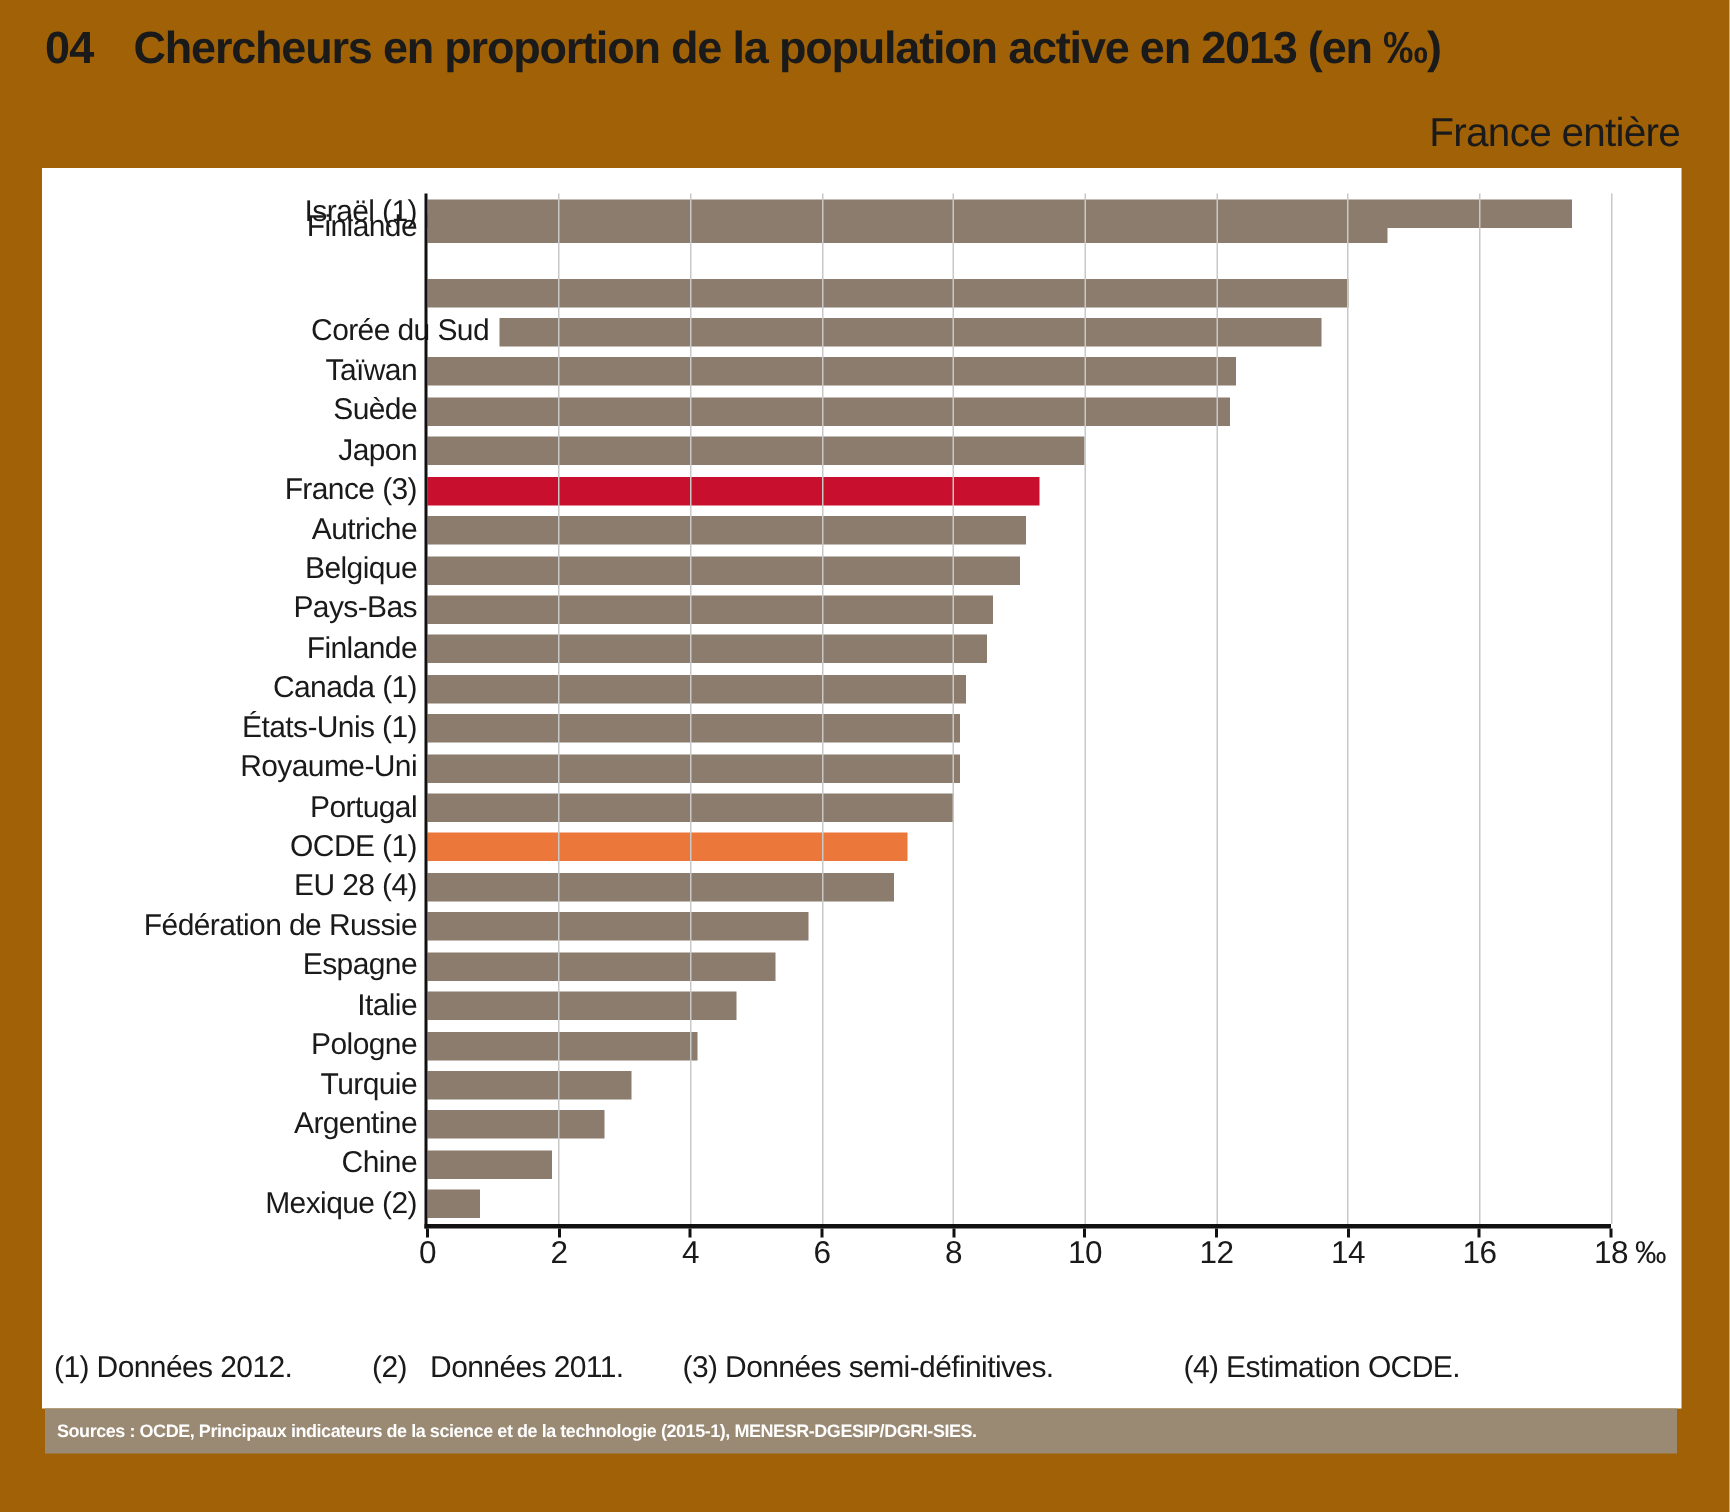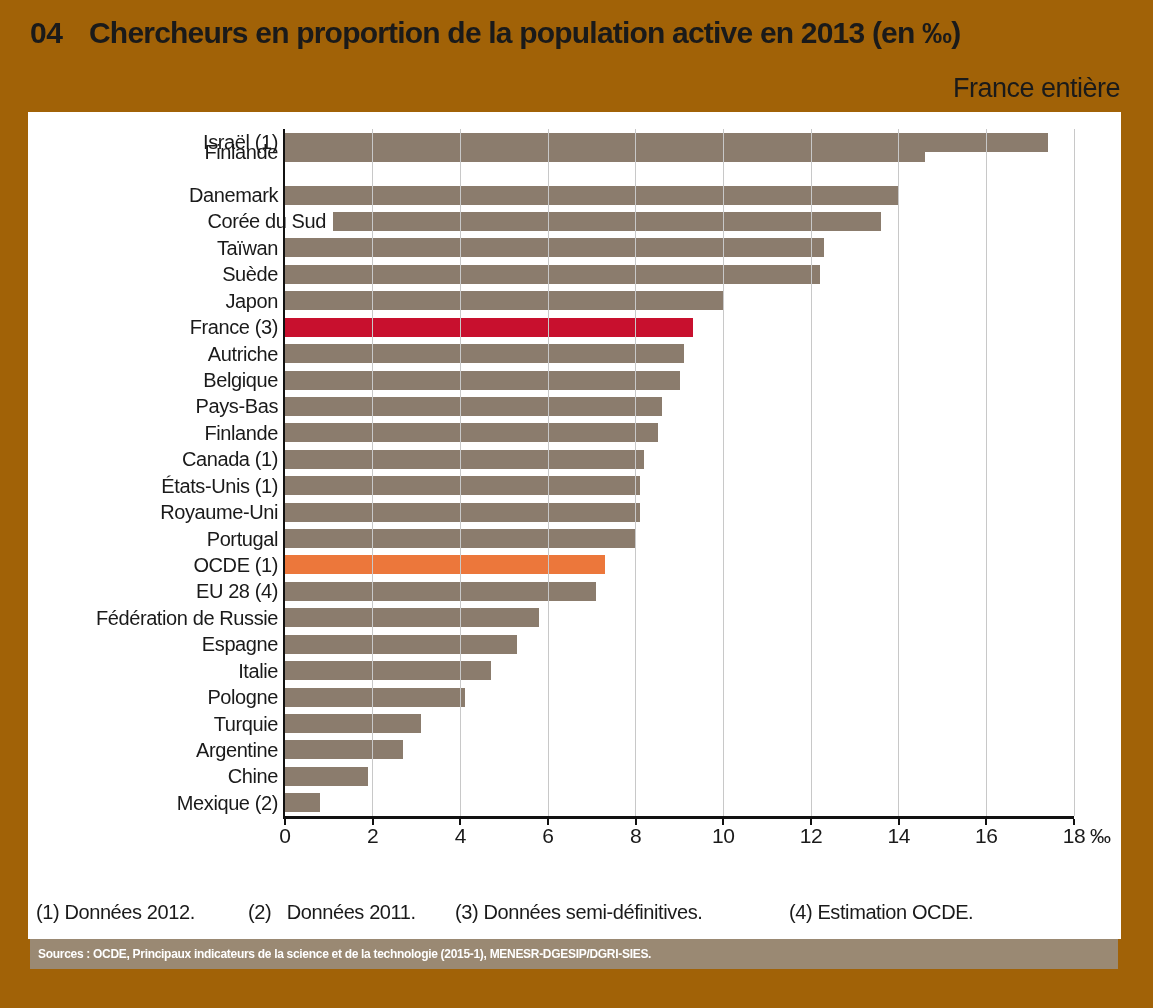--- a/index.html
+++ b/index.html
@@ -102,21 +102,20 @@
     <div class="rows-layer" id="rows-layer">
         <div class="bar-row" style="top: 0px; height: 26.4231px;">
           <div class="bar-label">Israël (1)</div>
           <div class="bar" style="left: 257px; top: 3.71154px; height: 19px; width: 762.7px; background: rgb(139, 124, 109);"></div>
         </div>
         <div class="bar-row" style="top: 10px; height: 26.4231px; padding-left: 15px;">
           <div class="bar-label">Finlande</div>
           <div class="bar" style="left: 257px; top: 3.71154px; height: 19px; width: 639.967px; background: rgb(139, 124, 109);"></div>
         </div>
         <div class="bar-row" style="top: 52.8462px; height: 26.4231px;">
-          <div class="bar-label">Danemark</div>
           <div class="bar" style="left: 257px; top: 3.71154px; height: 19px; width: 613.667px; background: rgb(139, 124, 109);"></div>
         </div>
         <div class="bar-row" style="top: 79.2692px; height: 26.4231px; margin-left: 48px;">
           <div class="bar-label">Corée du Sud</div>
           <div class="bar" style="left: 257px; top: 3.71154px; height: 19px; width: 547.917px; background: rgb(139, 124, 109);"></div>
         </div>
         <div class="bar-row" style="top: 105.692px; height: 26.4231px;">
           <div class="bar-label">Taïwan</div>
           <div class="bar" style="left: 257px; top: 3.71154px; height: 19px; width: 539.15px; background: rgb(139, 124, 109);"></div>
         </div>

